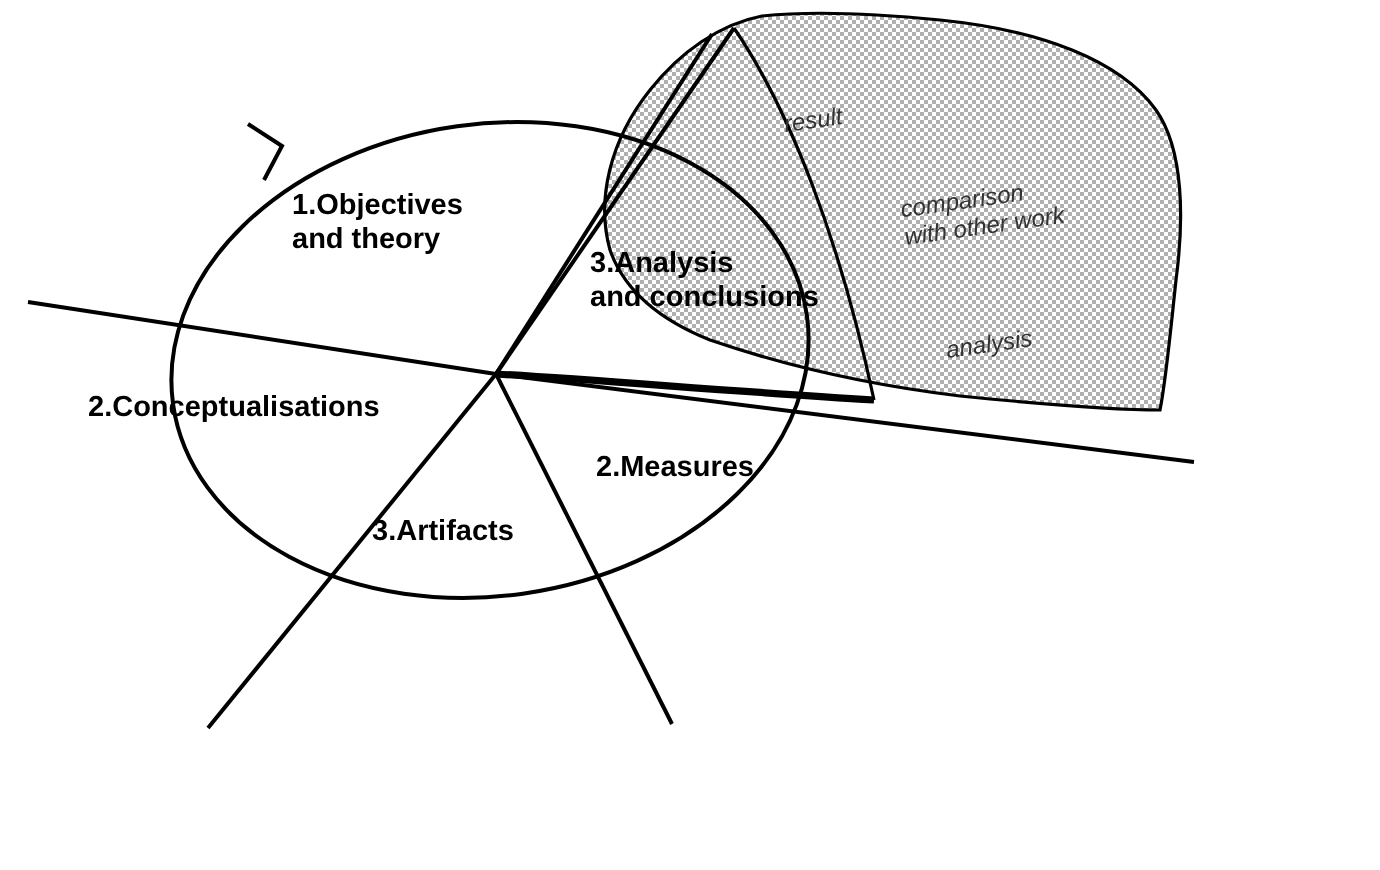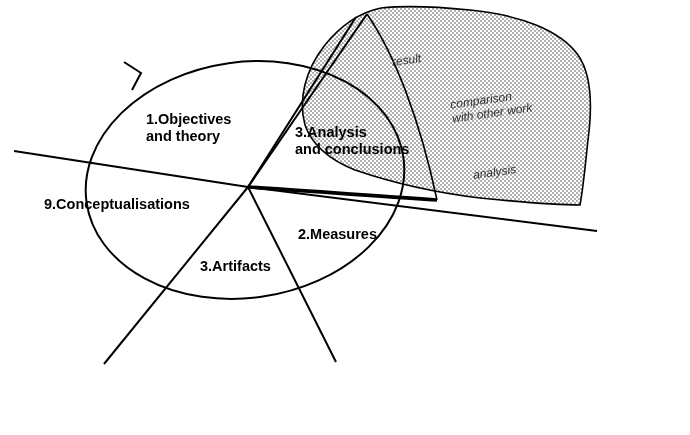--- a/index.html
+++ b/index.html
@@ -33,23 +33,23 @@
   }
   .slabel {
     position: absolute;
     font-family: "Liberation Sans", sans-serif;
     font-style: italic;
     font-size: 12px;
     color: #333333;
     line-height: 1.15;
     white-space: pre;
   }
-  .l1 { left: 146px; top: 111px; }
+  .l1 { left: 146px; top: 95px; }
   .l2 { left: 44px;  top: 196px; }
-  .l3 { left: 200px; top: 258px; }
+  .l3 { left: 186px; top: 258px; }
   .l4 { left: 298px; top: 226px; }
   .l5 { left: 295px; top: 124px; }
 
   .s1 { left: 392px; top: 54px;  transform: rotate(-8deg); }
   .s2 { left: 451px; top: 93px;  transform: rotate(-8deg); }
   .s3 { left: 473px; top: 166px; transform: rotate(-8deg); }
 </style>
 </head>
 <body>
 
@@ -111,21 +111,21 @@
       <path d="M 367 14 C 395 55 420 120 437 200" fill="none" stroke="#000000" stroke-width="1.6"></path>
     </g>
 
     <g>
       <path d="M 124 62 L 141 73 L 132 90" fill="none" stroke="#000000" stroke-width="2"></path>
     </g>
   </svg>
 
   <div class="label l1">1.Objectives
 and theory</div>
-  <div class="label l2">9.Conceptualisations</div>
+  <div class="label l2">2.Conceptualisations</div>
   <div class="label l3">3.Artifacts</div>
   <div class="label l4">2.Measures</div>
   <div class="label l5">3.Analysis
 and conclusions</div>
 
   <div class="slabel s1">result</div>
   <div class="slabel s2">comparison
 with other work</div>
   <div class="slabel s3">analysis</div>
 

